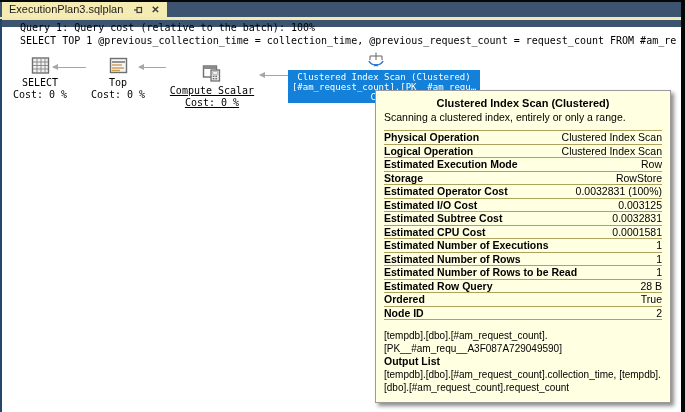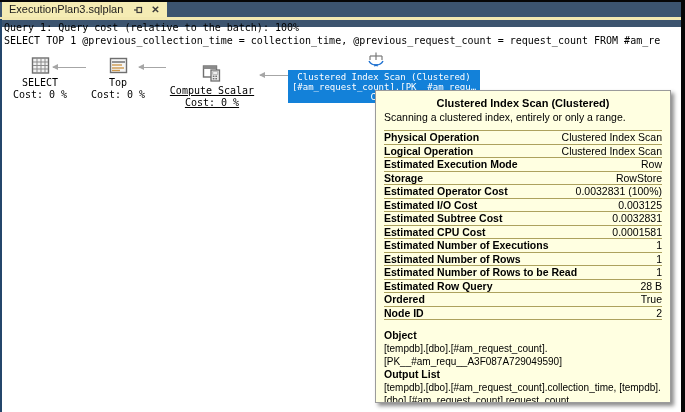--- a/index.html
+++ b/index.html
@@ -13,21 +13,21 @@
   .left-edge { position:absolute; left:0; top:19px; bottom:0; width:2px; background:#24466b; z-index:40; }
 
   .tabstrip { position:absolute; left:0; top:2px; right:0; height:25px; background:#3c546f; }
   .tab-underline { position:absolute; left:0; top:17px; right:0; height:3px; background:#f2e8b0; }
   .tab { position:absolute; left:2px; top:0; height:15px; background:#f5ecb4; color:#1b1b1b;
          display:flex; align-items:center; padding:0 7px; font-size:11px; line-height:15px; cursor:default; }
   .tab-title { white-space:nowrap; }
   .tab-pin { margin-left:10px; display:inline-flex; align-items:center; }
   .tab-close { margin-left:8px; font-size:10px; color:#3a3a3a; font-weight:bold; line-height:10px; }
 
-  .query-header { position:absolute; left:4px; top:21px; right:5px; height:28px;
+  .query-header { position:absolute; left:20px; top:21px; right:5px; height:28px;
                   font-family:"DejaVu Sans Mono","Liberation Mono",monospace;
                   font-size:10px; color:#000; white-space:nowrap; overflow:hidden; z-index:2; }
   .query-header .qline { height:13px; line-height:13px; }
 
   .plan-area { position:absolute; left:2px; top:50px; right:4px; bottom:0; background:#fff; }
 
   .op { position:absolute; text-align:center;
         font-family:"DejaVu Sans Mono","Liberation Mono",monospace; font-size:10px; color:#000; }
   .op-icon { display:block; margin:0 auto 2px auto; }
   .op-label { height:12px; line-height:12px; white-space:nowrap; }
@@ -237,21 +237,20 @@
           <span class="tt-value">True</span>
         </div>
 
         <div class="tt-row">
           <span class="tt-label">Node ID</span>
           <span class="tt-value">2</span>
         </div>
       </div>
 
     <div class="tt-sections">
-      <div class="tt-section-heading">Object</div>
       <div class="tt-section-line">[tempdb].[dbo].[#am_request_count].</div>
       <div class="tt-section-line">[PK__#am_requ__A3F087A729049590]</div>
       <div class="tt-section-heading">Output List</div>
       <div class="tt-section-line">[tempdb].[dbo].[#am_request_count].collection_time, [tempdb].</div>
       <div class="tt-section-line">[dbo].[#am_request_count].request_count</div>
     </div>
   </div>
 
   <div class="left-edge"></div>
   <div class="right-edge"></div>

